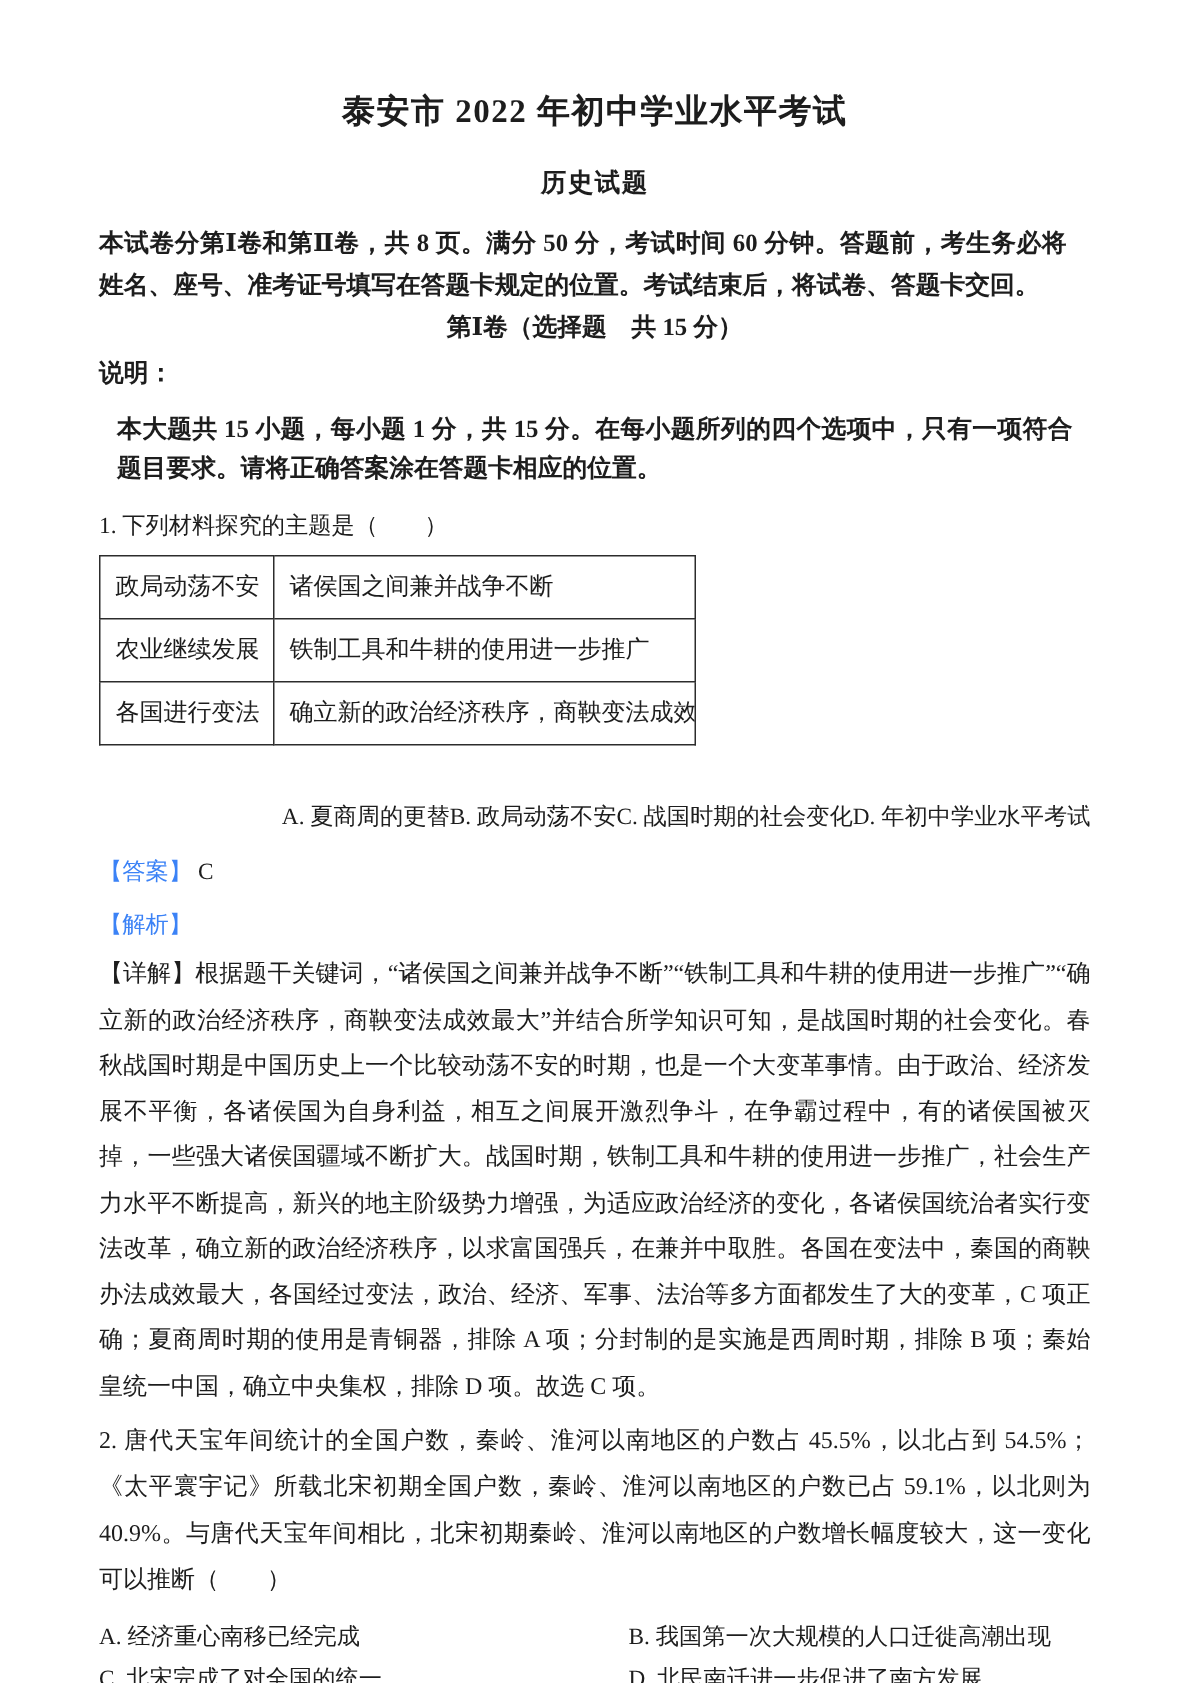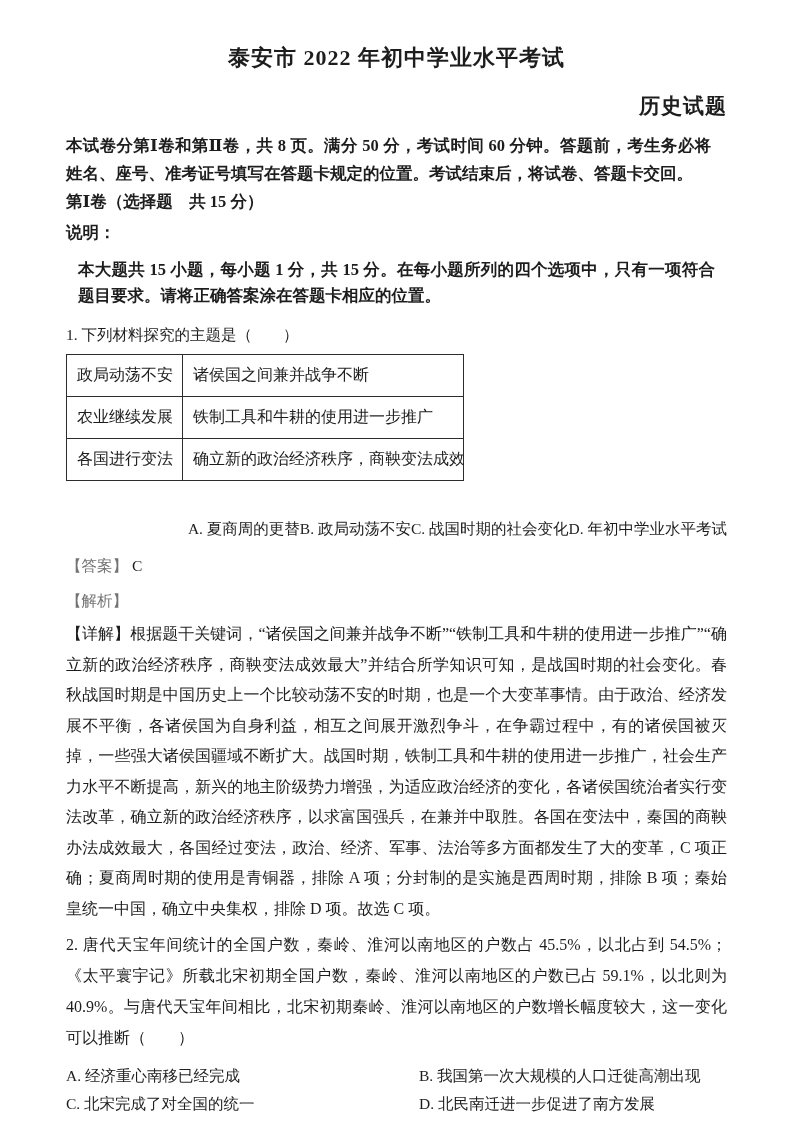--- a/index.html
+++ b/index.html
@@ -11,51 +11,52 @@
     width: 793px;
     height: 1122px;
     overflow: hidden;
     font-family: "Liberation Serif", "DejaVu Serif", serif;
     color: #1d1d1d;
   }
   .page {
     box-sizing: border-box;
     width: 793px;
     height: 1122px;
-    padding: 44px 66px 0 66px;
+    padding: 60px 66px 0 66px;
     background: #ffffff;
   }
   .exam-title {
     margin: 0;
     font-size: 22px;
     font-weight: bold;
     text-align: center;
     line-height: 28px;
     letter-spacing: 1px;
   }
   .exam-subtitle {
     margin: 20px 0 0 0;
-    font-size: 21px;
+    font-size: 17px;
     font-weight: bold;
-    text-align: right;
+    text-align: center;
     line-height: 28px;
     letter-spacing: 1px;
   }
   .intro {
     margin: 12px 16px 0 0;
     font-size: 16.5px;
     font-weight: bold;
     line-height: 28px;
     text-align: justify;
     text-justify: inter-character;
   }
   .section-heading {
     margin: 1px 0 0 0;
     font-size: 16.5px;
     font-weight: bold;
+    text-align: center;
     line-height: 26px;
   }
   .notes-label {
     margin: 6px 0 0 0;
     font-size: 16.5px;
     font-weight: bold;
     line-height: 24px;
   }
   .notes-text {
     margin: 12px;
@@ -92,21 +93,21 @@
     display: flex;
     justify-content: flex-end;
     font-size: 15.5px;
     line-height: 22px;
   }
   .answer-line {
     margin: 15px 0 0 0;
     font-size: 15.5px;
     line-height: 22px;
   }
-  .accent { color: #737373; }
+  .accent { color: #3b82f6; }
   .answer-value { margin-left: 4px; }
   .analysis-line {
     margin: 13px 0 0 0;
     font-size: 15.5px;
     line-height: 22px;
   }
   .detail-par {
     margin: 7px 0 0 0;
     font-size: 16px;
     line-height: 30.5px;

